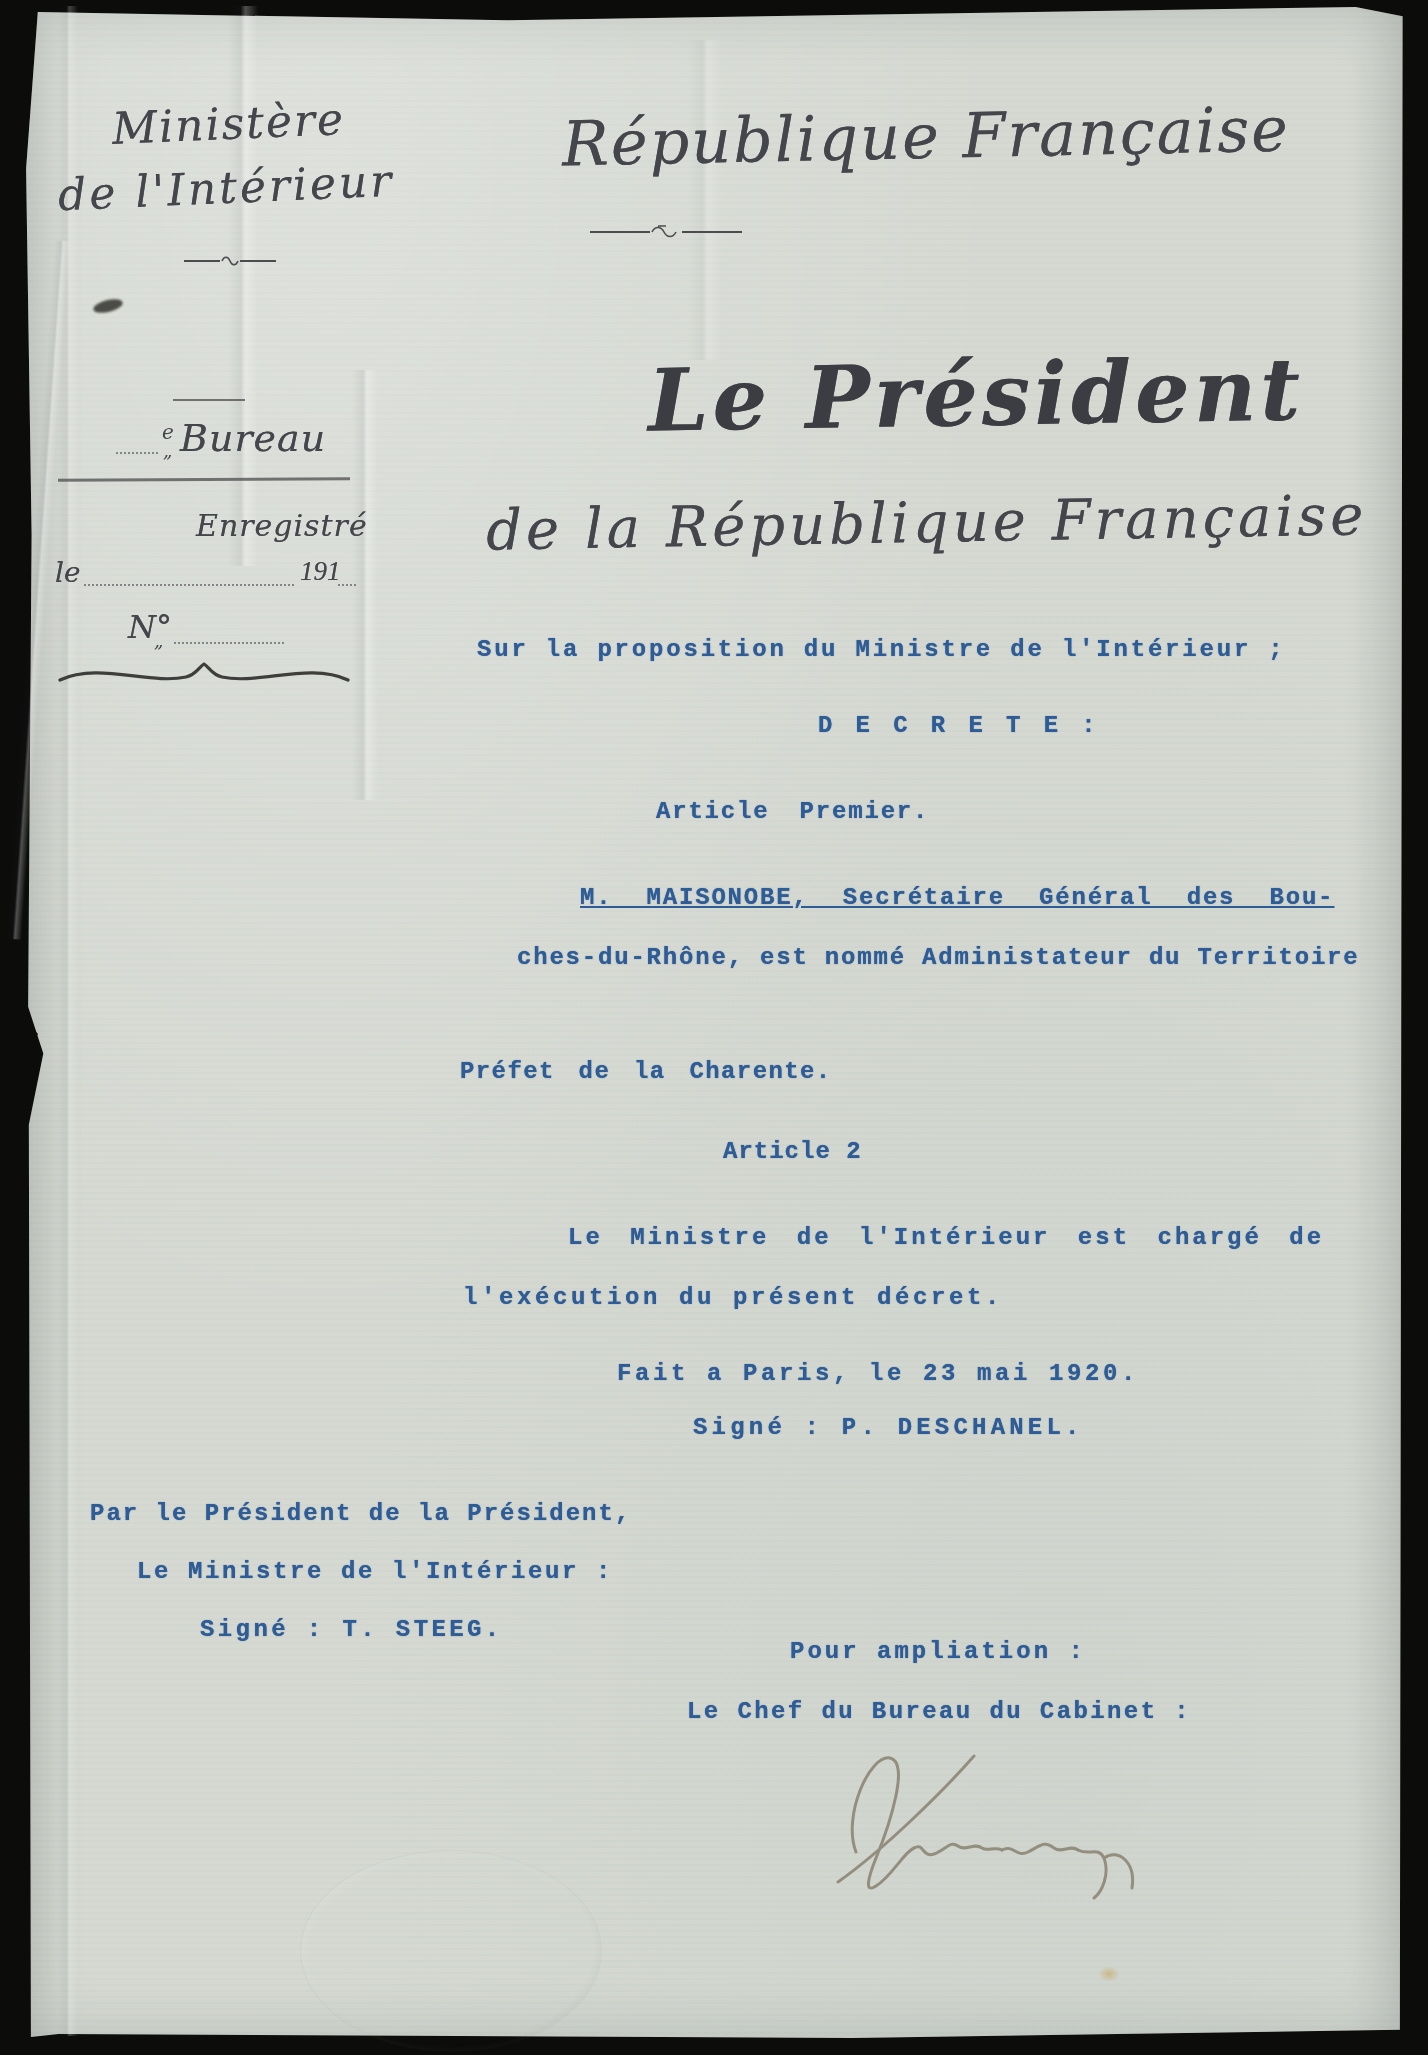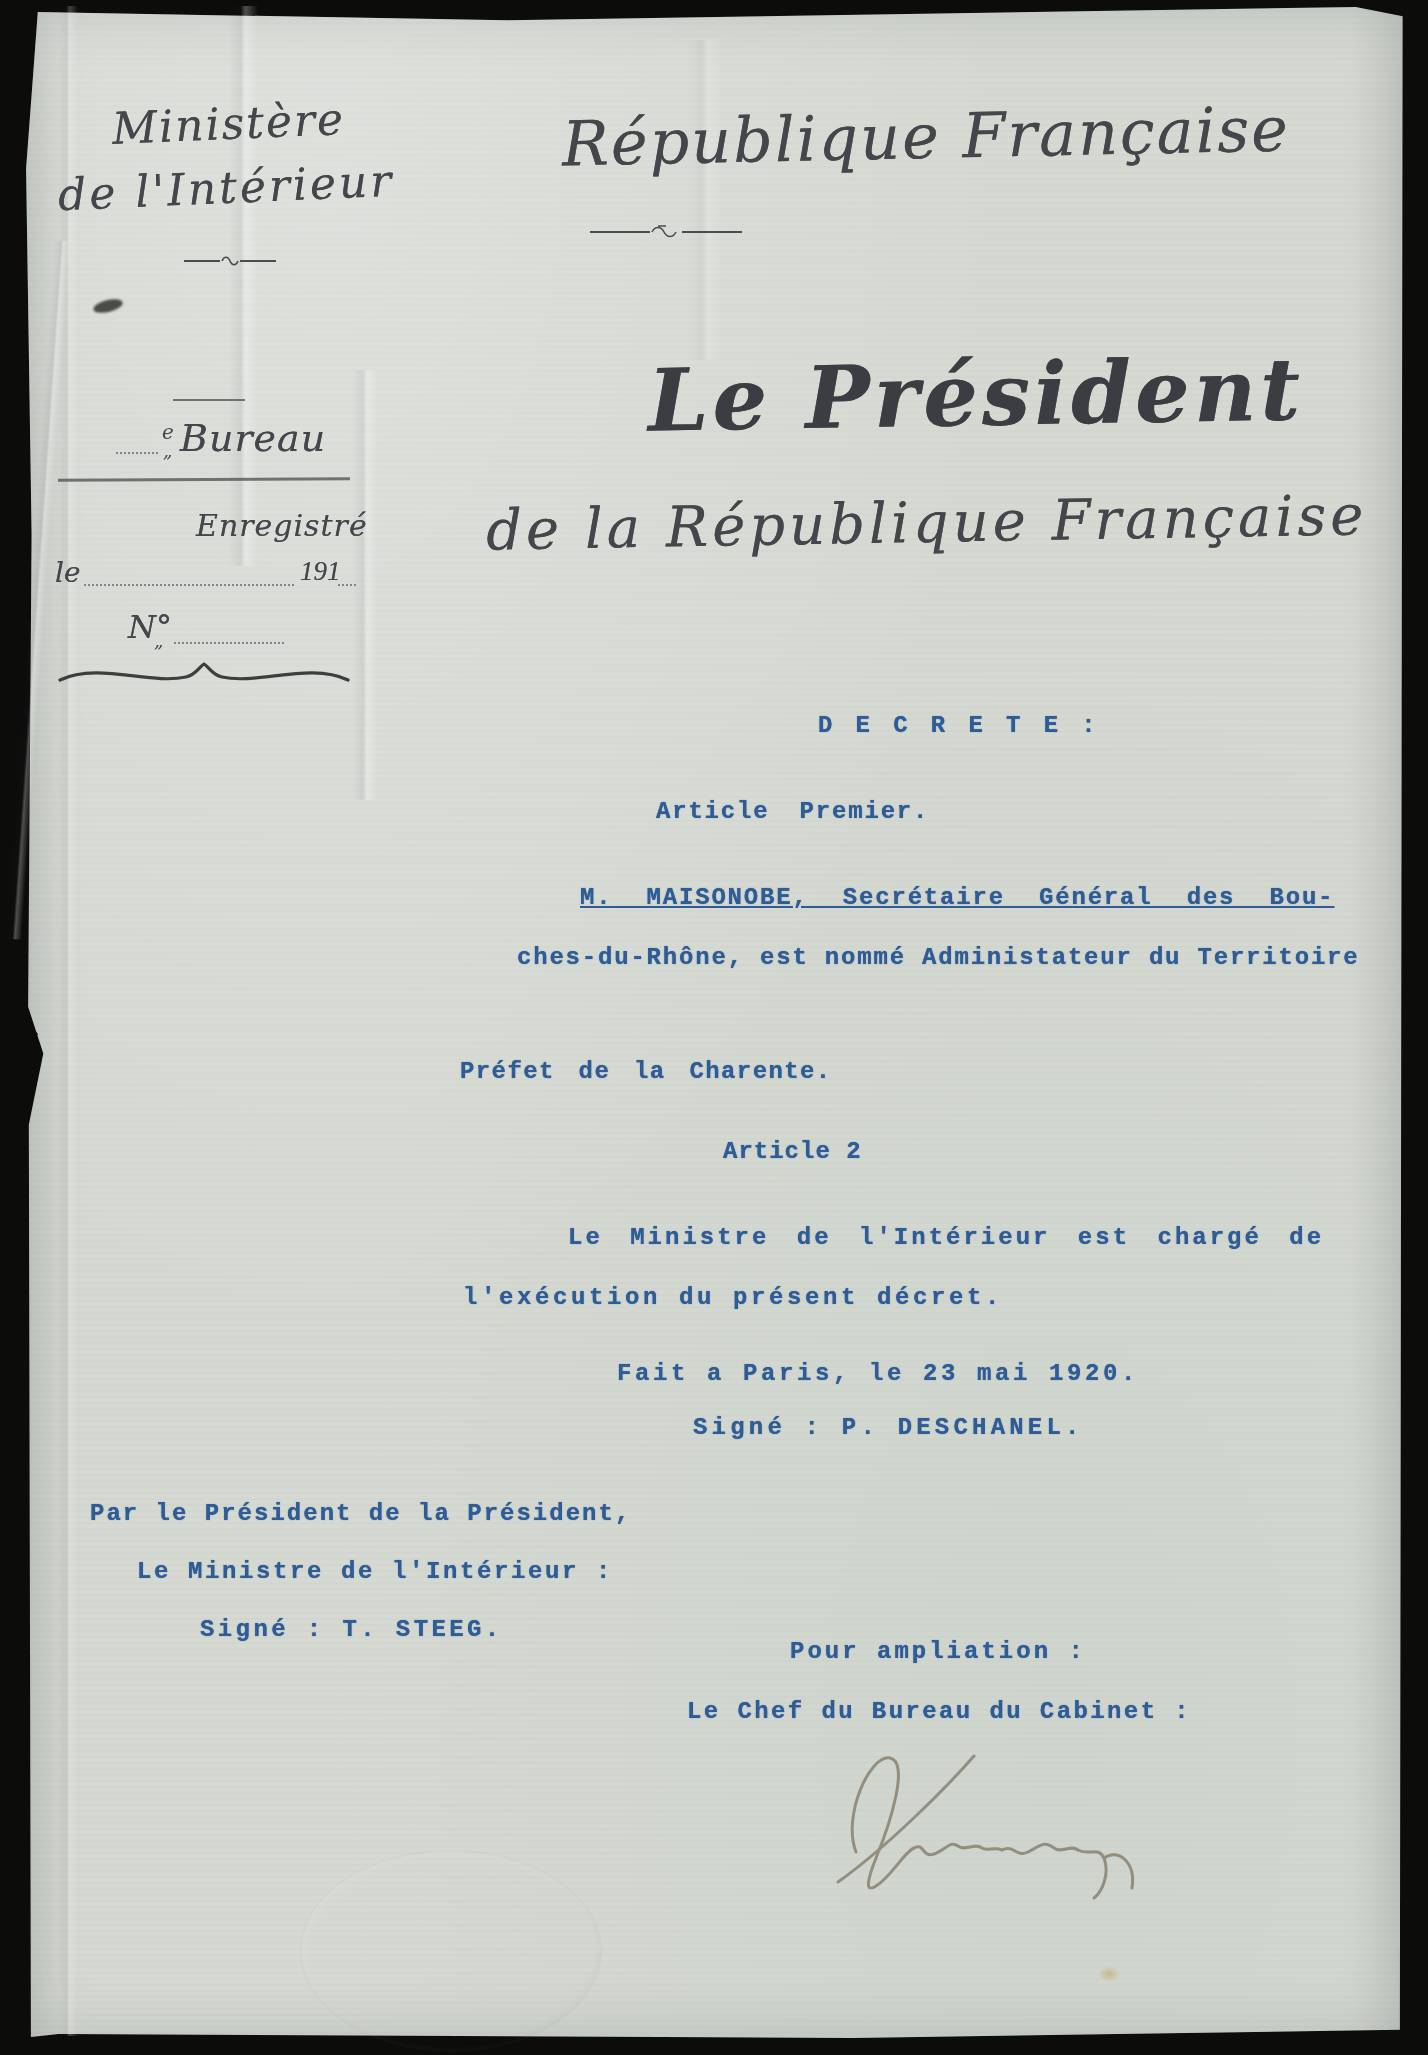--- a/index.html
+++ b/index.html
@@ -72,20 +72,21 @@
   <div class="script" style="left:128px;top:608px;font-size:32px;">N°</div>
   <div class="mark" style="left:154px;top:630px;font-size:18px;">„</div>
   <div class="leader" style="left:174px;top:642px;width:110px;"></div>
   <svg style="left:56px;top:658px;" width="296" height="32" viewBox="0 0 296 32">
     <path d="M4,22 C42,4 94,27 130,19 C140,17 143,9 148,6 C153,9 156,17 166,19 C202,27 254,4 292,22" stroke="#3e3e3c" stroke-width="3.2" fill="none" stroke-linecap="round"></path>
   </svg>
 
   <div class="script" style="left:648px;top:344px;font-size:86px;font-weight:600;letter-spacing:4px;transform:rotate(-1deg);color:#3c3c43;">Le Président</div>
   <div class="script" style="left:486px;top:490px;font-size:56px;letter-spacing:4px;transform:rotate(-1deg);">de la République Française</div>
 
+  <div class="typed" style="left:477px;top:636px;letter-spacing:2.8px;">Sur la proposition du Ministre de l'Intérieur ;</div>
   <div class="typed" style="left:818px;top:712px;letter-spacing:4.4px;">D E C R E T E :</div>
   <div class="typed" style="left:656px;top:798px;word-spacing:14px;">Article Premier.</div>
   <div class="typed" style="left:580px;top:884px;word-spacing:18px;text-decoration:underline;">M. MAISONOBE, Secrétaire Général des Bou-</div>
   <div class="typed" style="left:517px;top:944px;">ches-du-Rhône, est nommé Administateur du Territoire</div>
   <div class="typed" style="left:460px;top:1058px;letter-spacing:1.4px;word-spacing:8px;">Préfet de la Charente.</div>
   <div class="typed" style="left:723px;top:1138px;letter-spacing:1px;">Article 2</div>
   <div class="typed" style="left:568px;top:1224px;letter-spacing:3px;word-spacing:10px;">Le Ministre de l'Intérieur est chargé de</div>
   <div class="typed" style="left:463px;top:1284px;letter-spacing:3.6px;">l'exécution du présent décret.</div>
   <div class="typed" style="left:617px;top:1360px;letter-spacing:3.6px;">Fait a Paris, le 23 mai 1920.</div>
   <div class="typed" style="left:693px;top:1414px;letter-spacing:4.2px;">Signé : P. DESCHANEL.</div>

